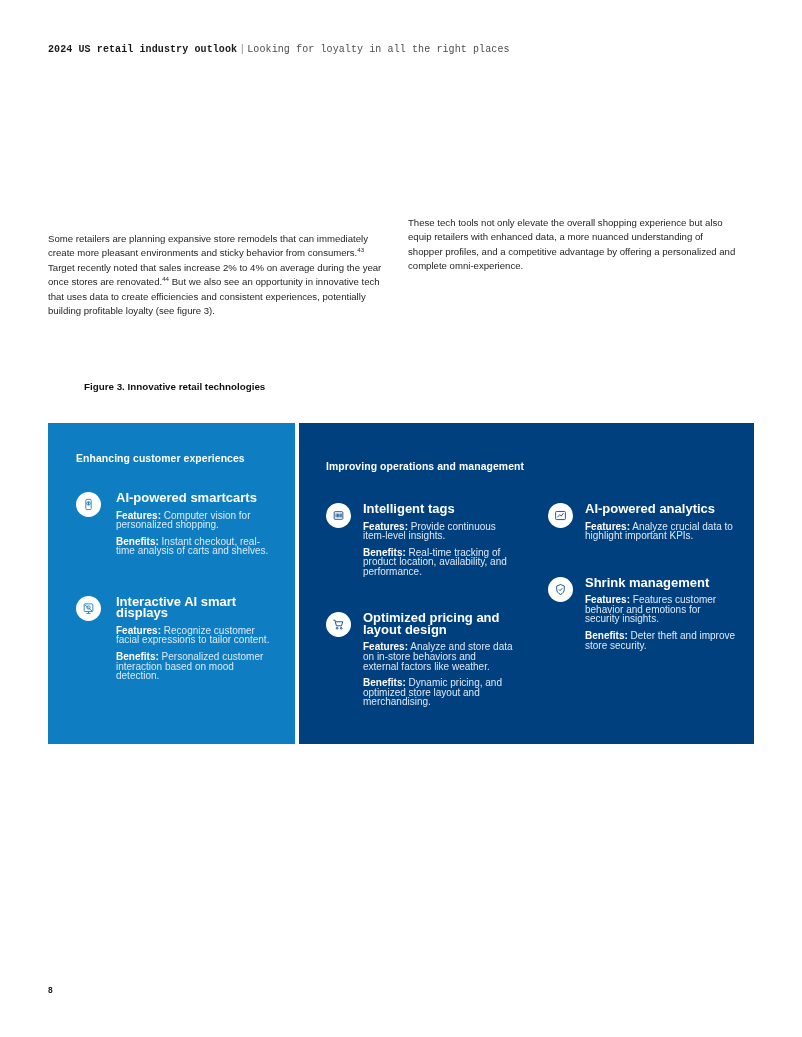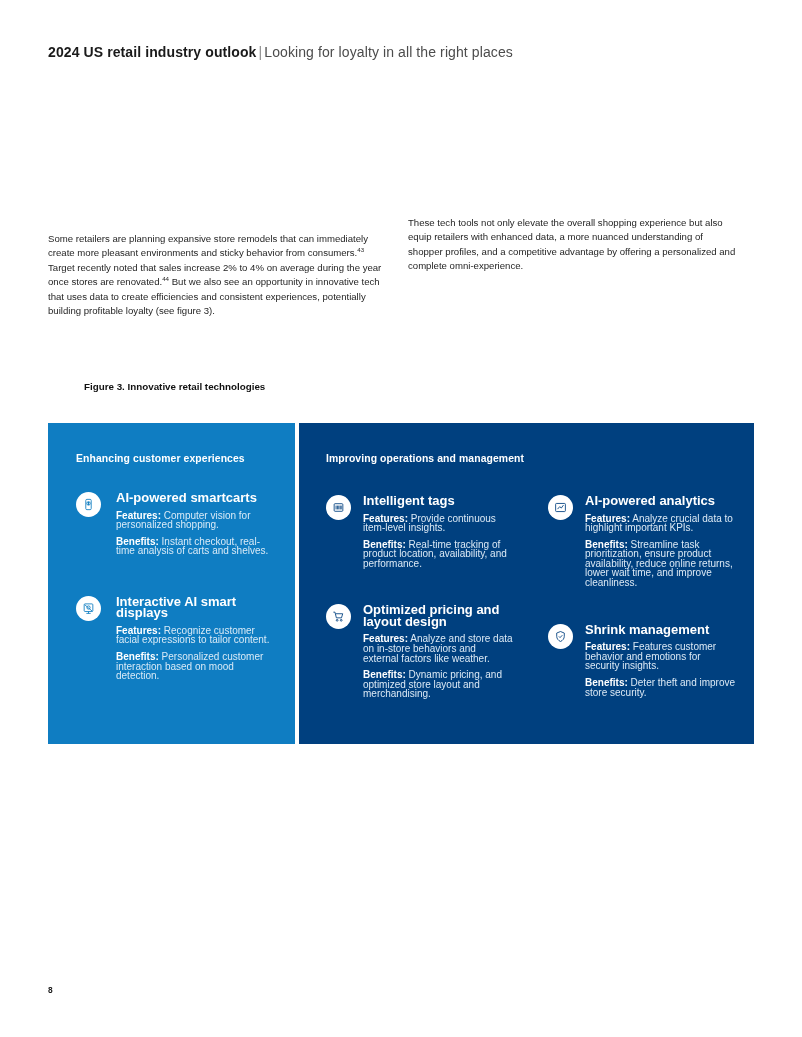--- a/index.html
+++ b/index.html
@@ -14,23 +14,24 @@
     font-family: "Liberation Sans", sans-serif;
     color: #222222;
     overflow: hidden;
   }
 
   
   .header {
     position: absolute;
     left: 48px;
     top: 44px;
-    font-size: 14px;
+    font-size: 10px;
     letter-spacing: 0.1px;
     white-space: nowrap;
+    font-family: Liberation Mono, monospace;
   }
   .header .doc-title {
     font-weight: bold;
     color: #1a1a1a;
   }
   .header .sep {
     color: #8c8c8c;
     padding: 0 2px;
   }
   .header .sub-title {
@@ -88,21 +89,21 @@
   .panel-left {
     left: 0;
     width: 247px;
     background: #0f7dc2;
     padding: 30px 22px 0 28px;
   }
   .panel-right {
     left: 251px;
     width: 455px;
     background: #00407f;
-    padding: 30px 18px 0 27px;
+    padding: 38px 18px 0 27px;
   }
   .panel-heading {
     color: #ffffff;
     font-size: 10.4px;
     font-weight: bold;
     margin: 0 0 28px 0;
     letter-spacing: 0.1px;
   }
 
   
@@ -262,21 +263,20 @@
 
         <div class="item">
           <span class="icon-circle">
             <svg width="13" height="13" viewBox="0 0 24 24" stroke-width="1.6">
               <rect x="3" y="4.5" width="18" height="15" rx="1.6"></rect>
               <path d="M6.5 15l4-4.5 3 2.5 4-5.5"></path>
             </svg>
           </span>
           <div class="item-title">AI-powered analytics</div>
           <p class="item-line"><b>Features:</b><span> Analyze crucial data to highlight important KPIs.</span></p>
-          <p class="item-line"><b>Benefits:</b><span> Streamline task prioritization, ensure product availability, reduce online returns, lower wait time, and improve cleanliness.</span></p>
         </div>
 
         <div class="item" style="margin-top:36px;">
           <span class="icon-circle">
             <svg width="13" height="13" viewBox="0 0 24 24" stroke-width="1.6">
               <path d="M12 2.8l7 2.8v6c0 4.3-3 8-7 9.6-4-1.6-7-5.3-7-9.6v-6z"></path>
               <path d="M9 11.8l2.2 2.2L15.4 9.6"></path>
             </svg>
           </span>
           <div class="item-title">Shrink management</div>

